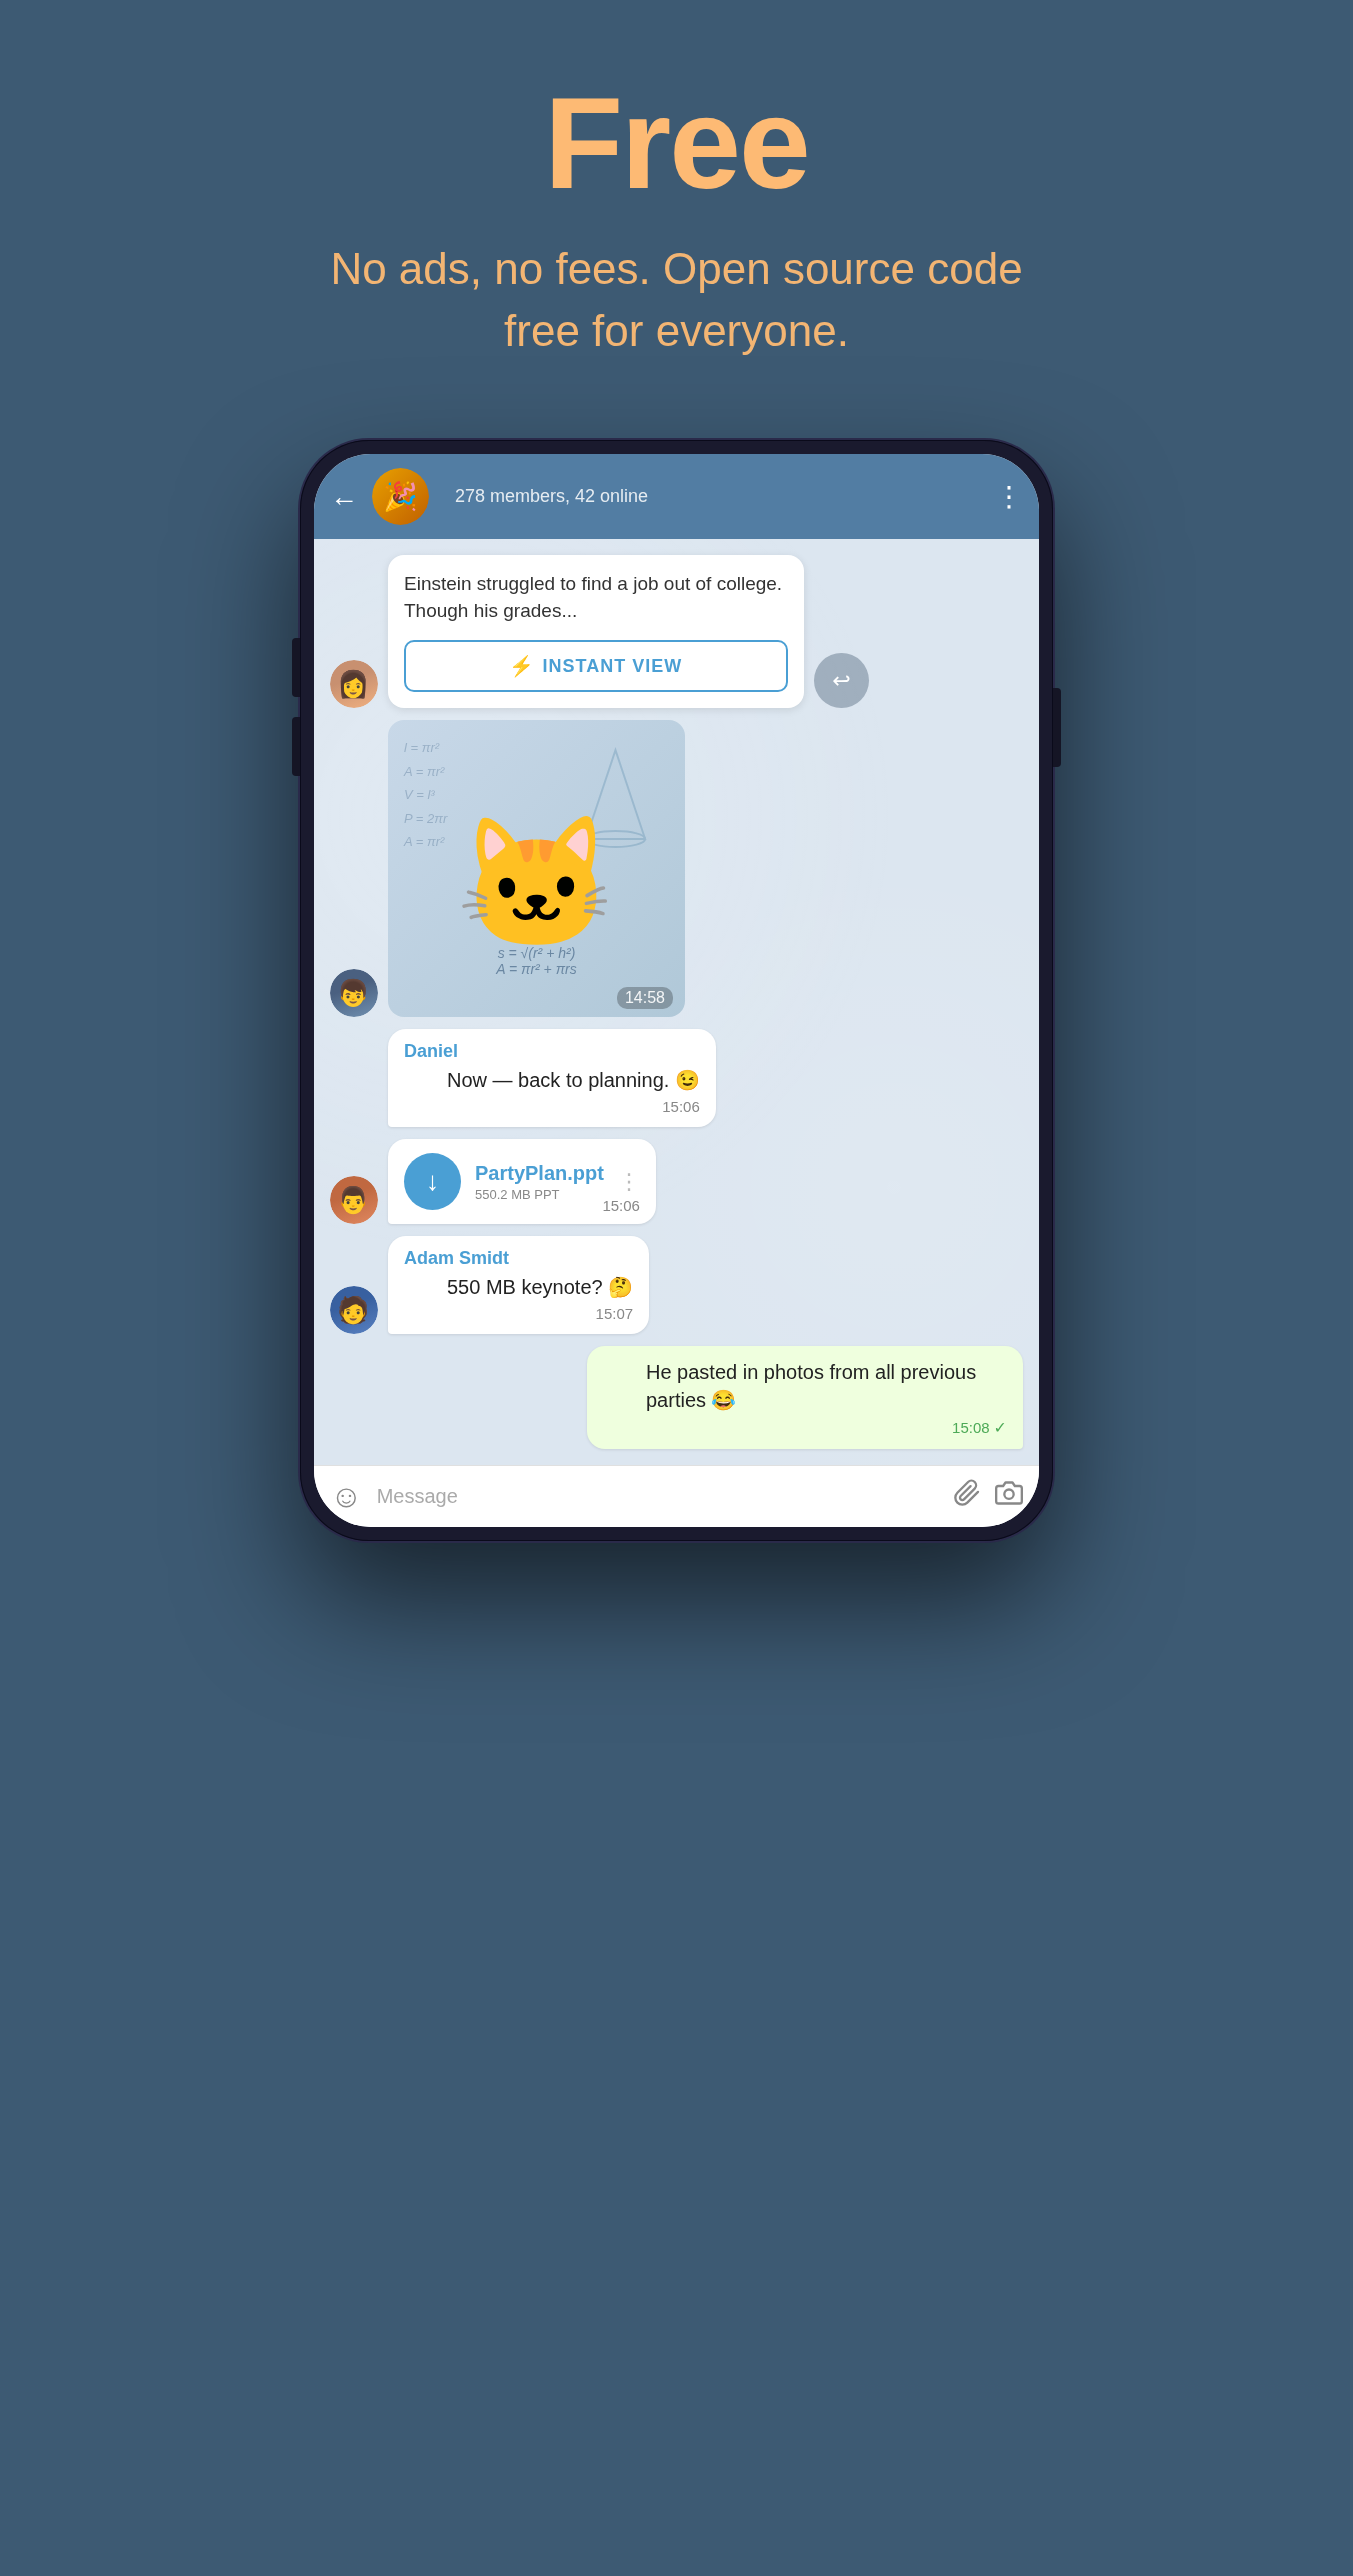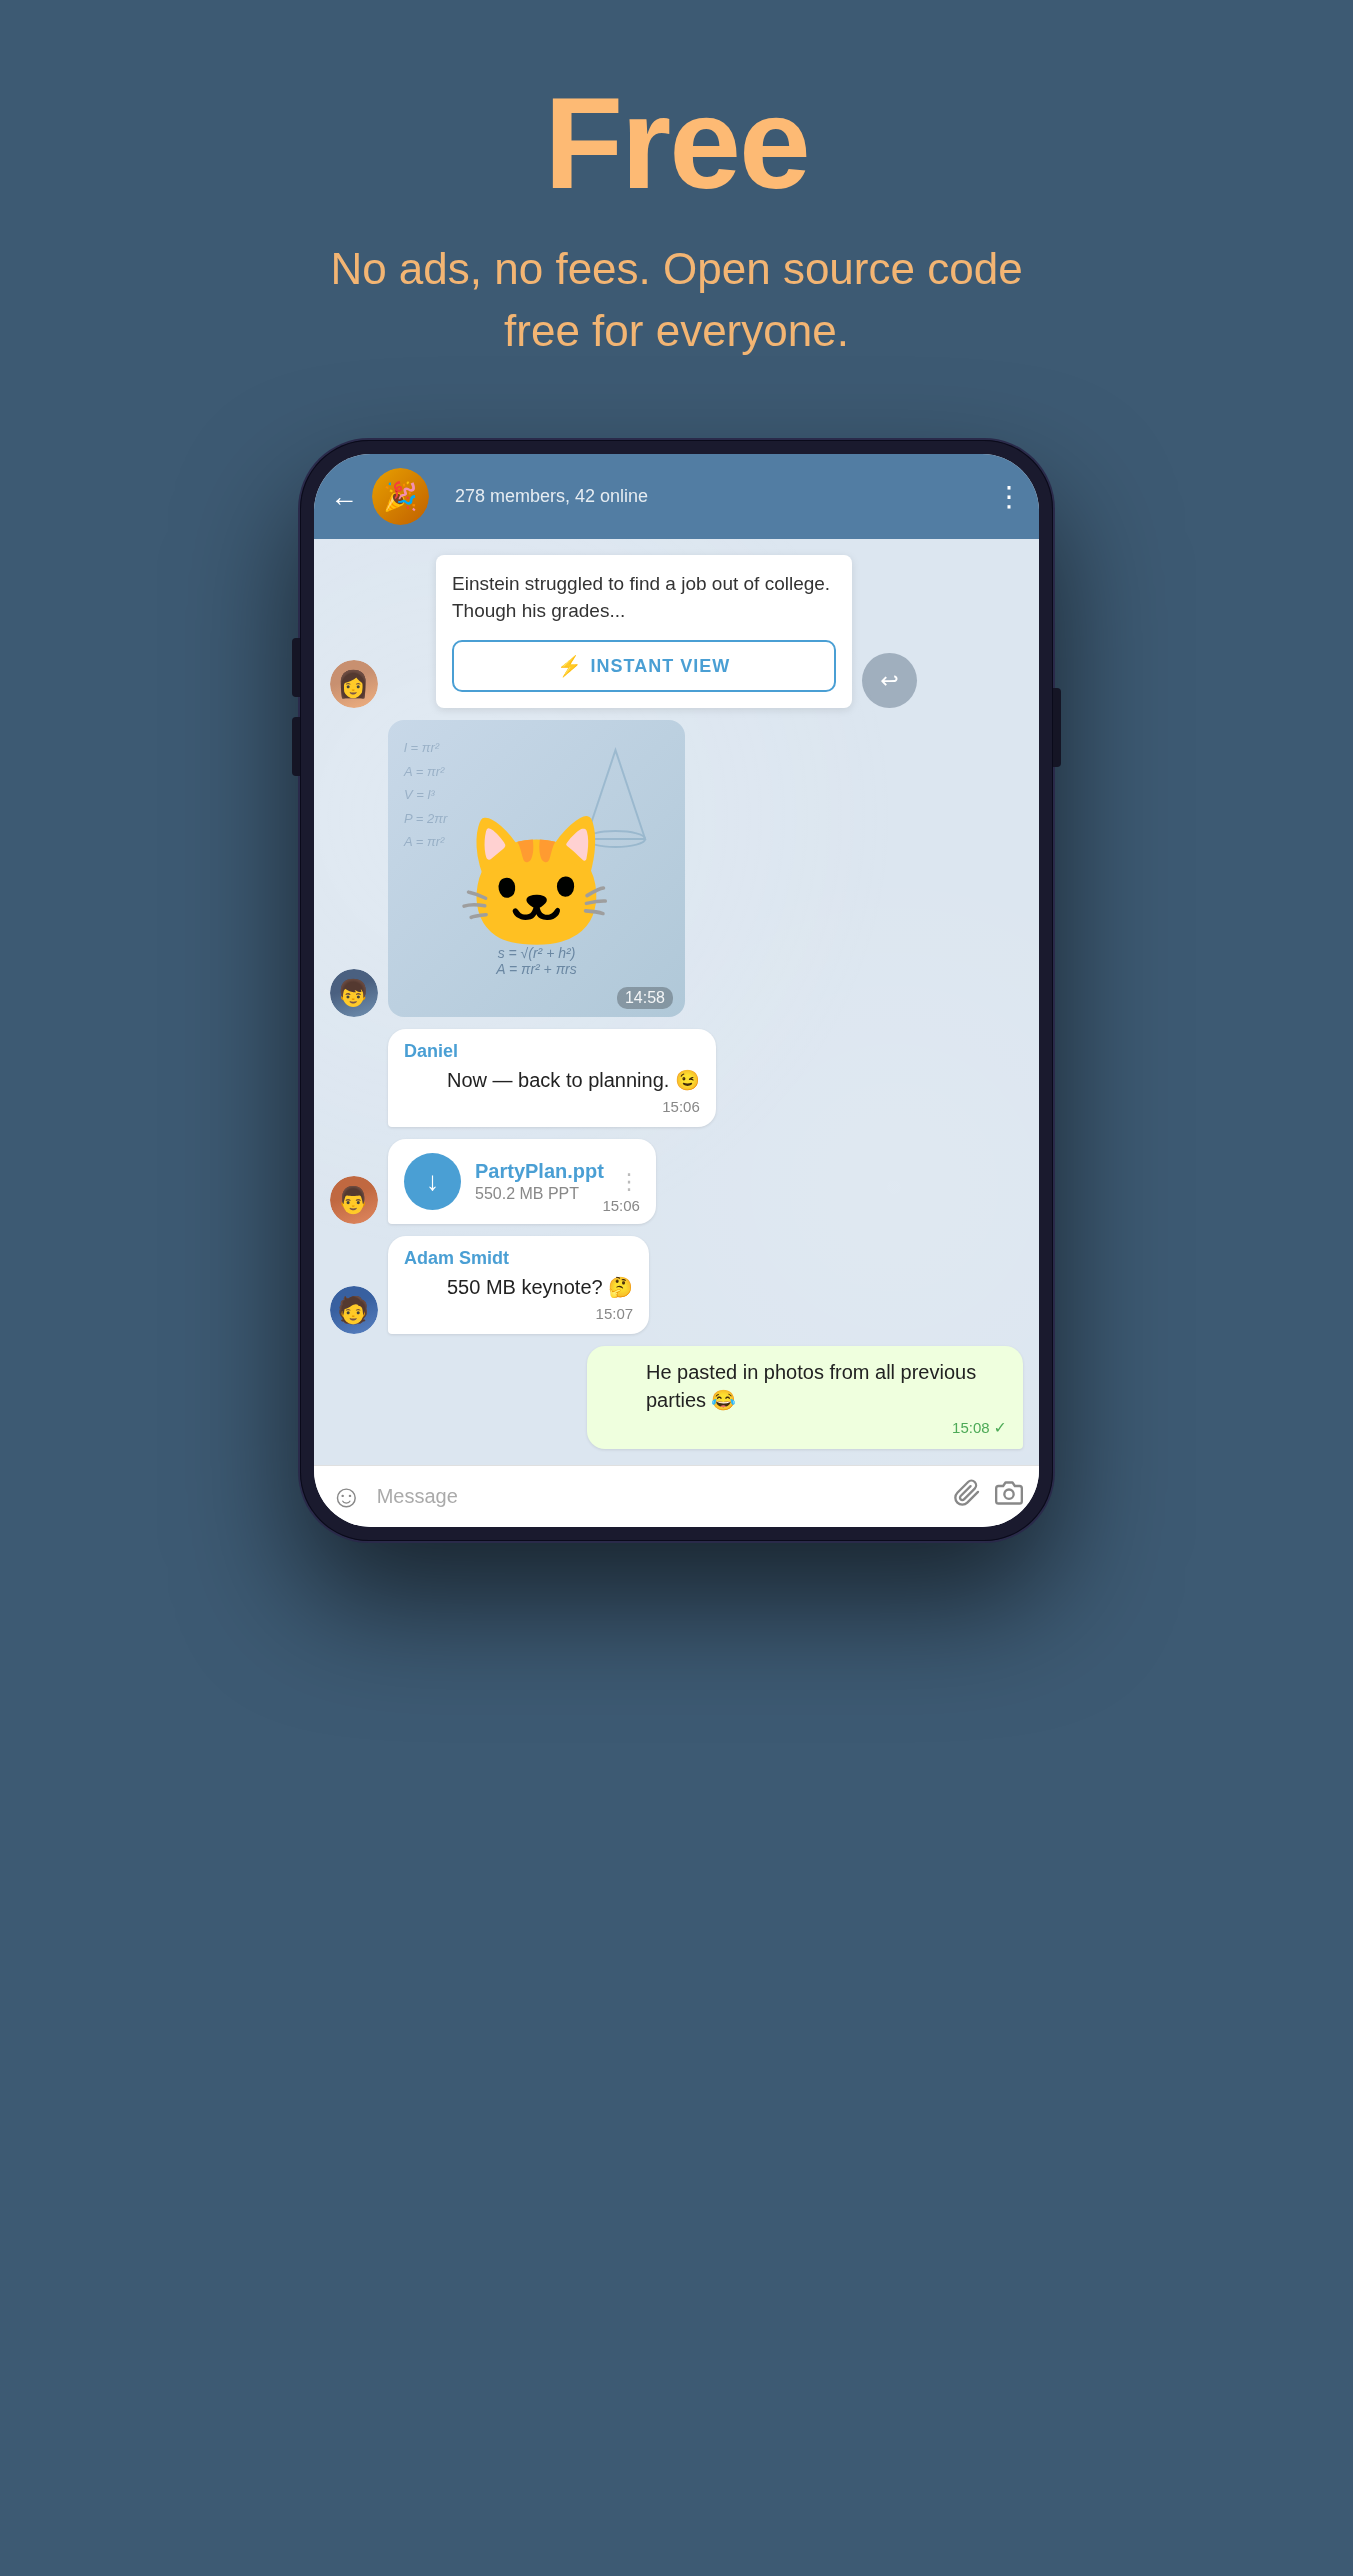--- a/index.html
+++ b/index.html
@@ -151,25 +151,24 @@
       overflow: hidden;
       display: flex;
       align-items: center;
       justify-content: center;
       font-size: 22px;
     }
 
     
     .article-card {
       background: white;
-      border-radius: 8px;
+      border-radius: 16px;
       overflow: hidden;
       max-width: 416px;
       box-shadow: 0 2px 8px rgba(0,0,0,0.1);
-      margin-left: 48px;
     }
     .article-text {
       padding: 16px;
       font-size: 19px;
       color: #333;
       line-height: 1.4;
     }
     .instant-view-btn {
       margin: 0 16px 16px;
       border: 2px solid #4a9fd4;
@@ -321,21 +320,21 @@
     }
     .file-info {
       flex: 1;
     }
     .file-name {
       font-size: 20px;
       font-weight: 600;
       color: #4a9fd4;
     }
     .file-size {
-      font-size: 16px;
+      font-size: 13px;
       color: #888;
       margin-top: 2px;
     }
     .file-options {
       color: #bbb;
       font-size: 22px;
       cursor: pointer;
     }
     .file-meta {
       position: absolute;

